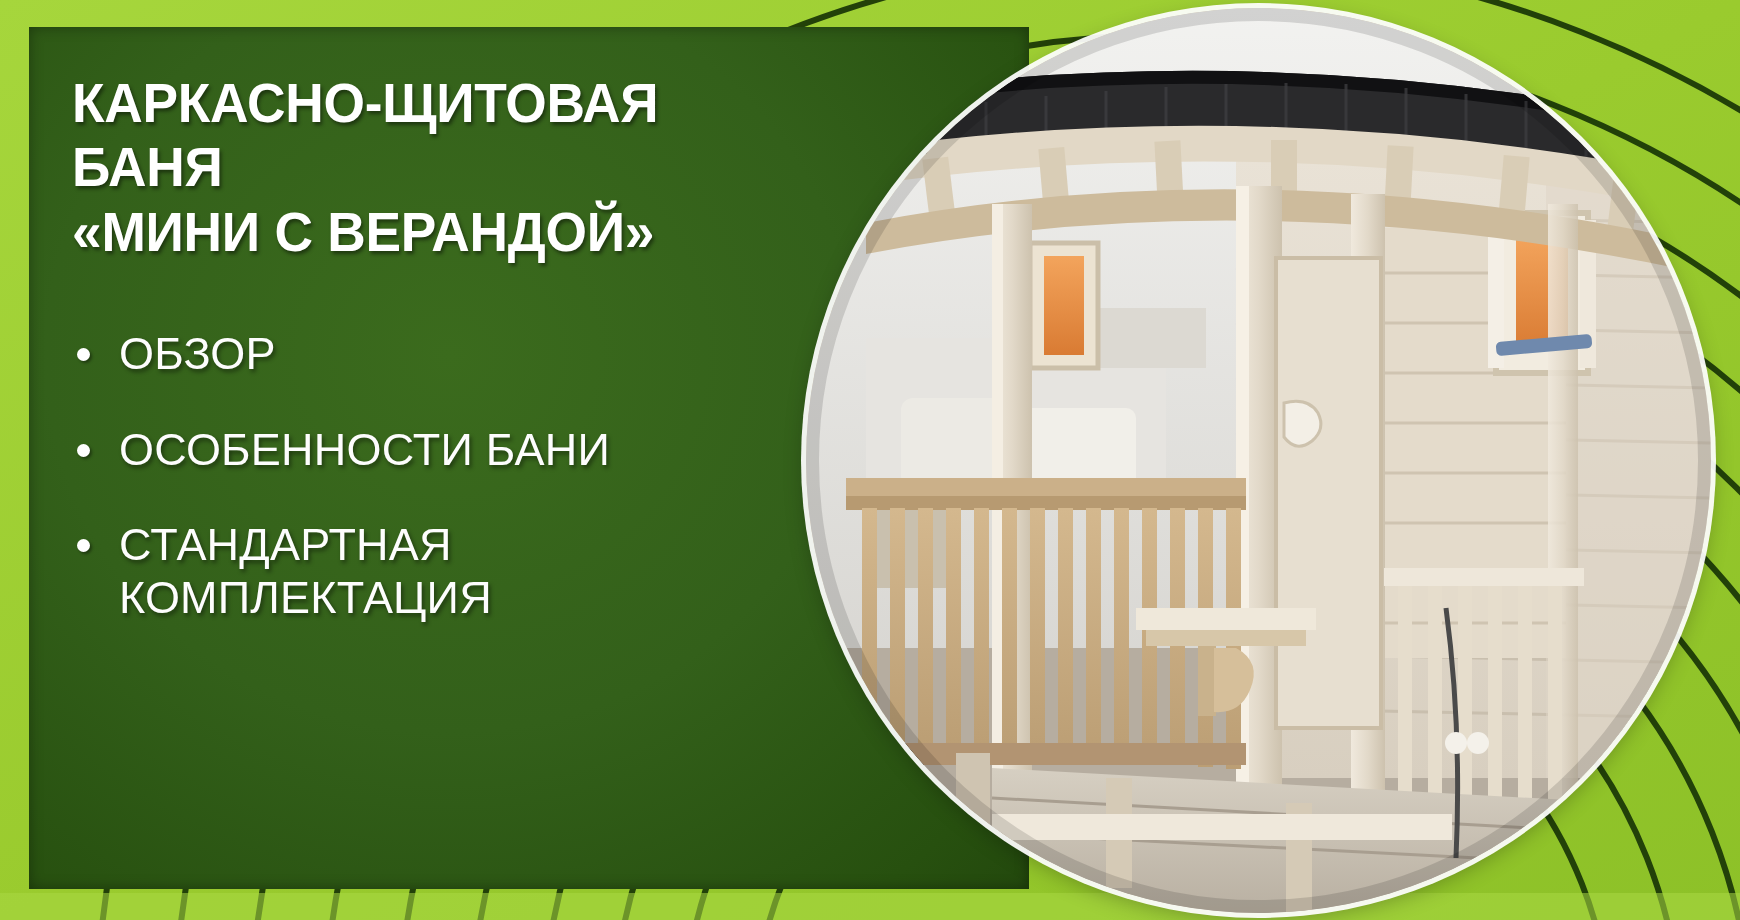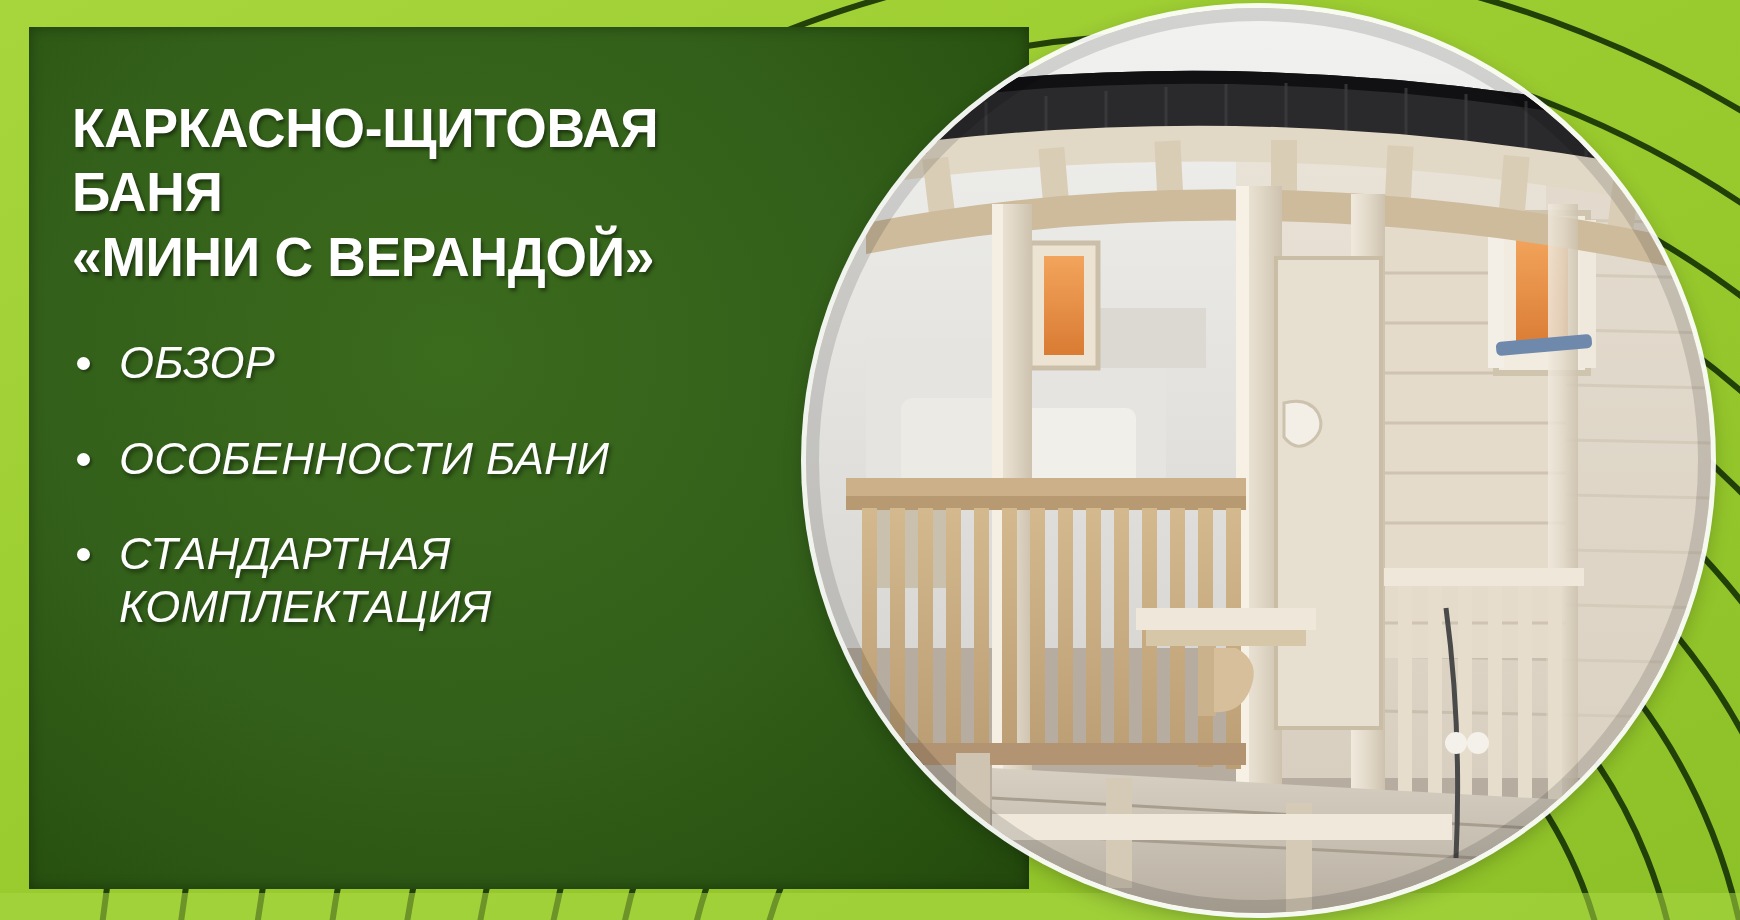--- a/index.html
+++ b/index.html
@@ -25,21 +25,21 @@
     position:absolute;
     left:29px;top:27px;
     width:1000px;height:862px;
     background:
       radial-gradient(ellipse 115% 125% at 42% 38%, #3b6b1d 0%, #33601a 35%, #27500f 62%, #1b3a09 88%, #142c06 100%);
     z-index:2;
     box-shadow:0 0 14px rgba(0,0,0,.35) inset;
   }
   .panel-inner{
     position:absolute;inset:0;
-    padding:69px 0 0 43px;
+    padding:44px 0 0 43px;
     box-sizing:border-box;
   }
 
   
   .headline{
     color:#ffffff;
     font-family:"Liberation Sans",sans-serif;
     font-weight:bold;
     font-size:55px;
     line-height:1.17;
@@ -48,24 +48,23 @@
     margin:0;
     width:740px;
     transform:scaleX(.97);
     transform-origin:left center;
   }
   .headline .ln{display:block;white-space:nowrap;}
 
   
   .bullets{
     list-style:none;
-    margin:48px 0 0 0;
+    margin:64px 0 0 0;
     padding:0;
     width:720px;
-    font-style:italic;
   }
   .bullets li{
     position:relative;
     color:#fdfdfd;
     font-family:"Liberation Sans",sans-serif;
     font-weight:normal;
     font-size:45px;
     line-height:1.17;
     letter-spacing:0.2px;
     padding-left:47px;

